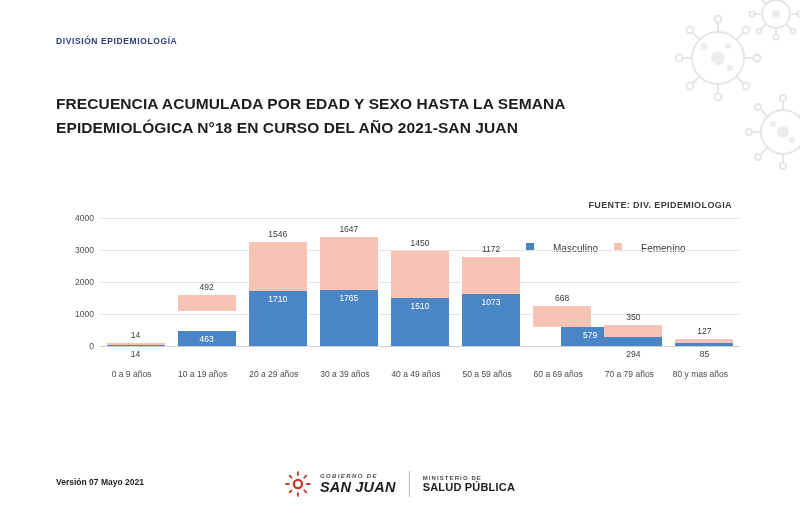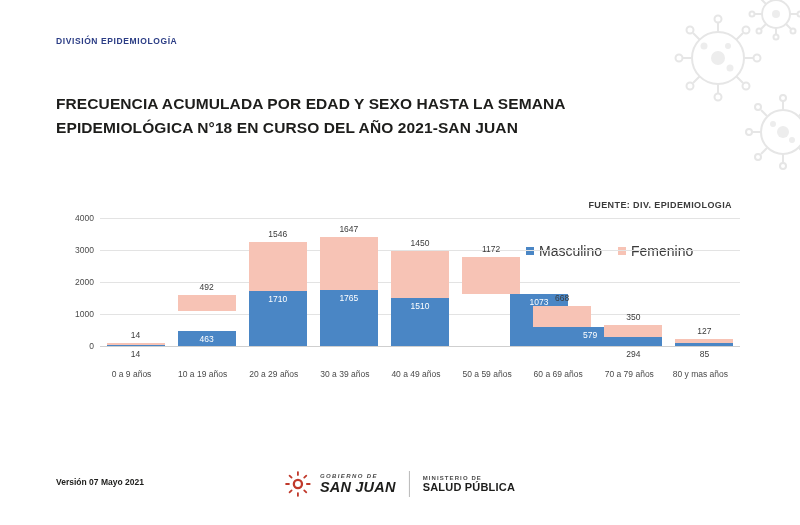--- a/index.html
+++ b/index.html
@@ -175,23 +175,23 @@
   .legend {
     position: absolute;
     left: 470px;
     top: 25px;
     display: flex;
     gap: 16px;
     align-items: center;
   }
   .legend-item {
     display: flex;
-    align-items: center;
-    gap: 5px;
-    font-size: 14px;
+    align-items: flex-start;
+    gap: 19px;
+    font-size: 10px;
     color: #3b3b3b;
   }
   .swatch {
     width: 8px;
     height: 8px;
   }
   .sw-m { background: #4a86c5; }
   .sw-f { background: #f7c3b5; }
 
   
@@ -410,21 +410,21 @@
               <div class="seg-m" style="height: 48.32px;">
                 <span class="lbl-m">1510</span>
               </div>
             </div>
           </div>
           <div class="bar-col">
             <div class="stack">
               <div class="seg-f" style="height: 37.504px;">
                 <span class="lbl-f">1172</span>
               </div>
-              <div class="seg-m" style="height: 52px; margin-left: 48px;">
+              <div class="seg-m" style="height: 52px;">
                 <span class="lbl-m">1073</span>
               </div>
             </div>
           </div>
           <div class="bar-col">
             <div class="stack">
               <div class="seg-f" style="height: 21.376px;">
                 <span class="lbl-f">668</span>
               </div>
               <div class="seg-m" style="height: 18.528px; margin-left: 28px;">

